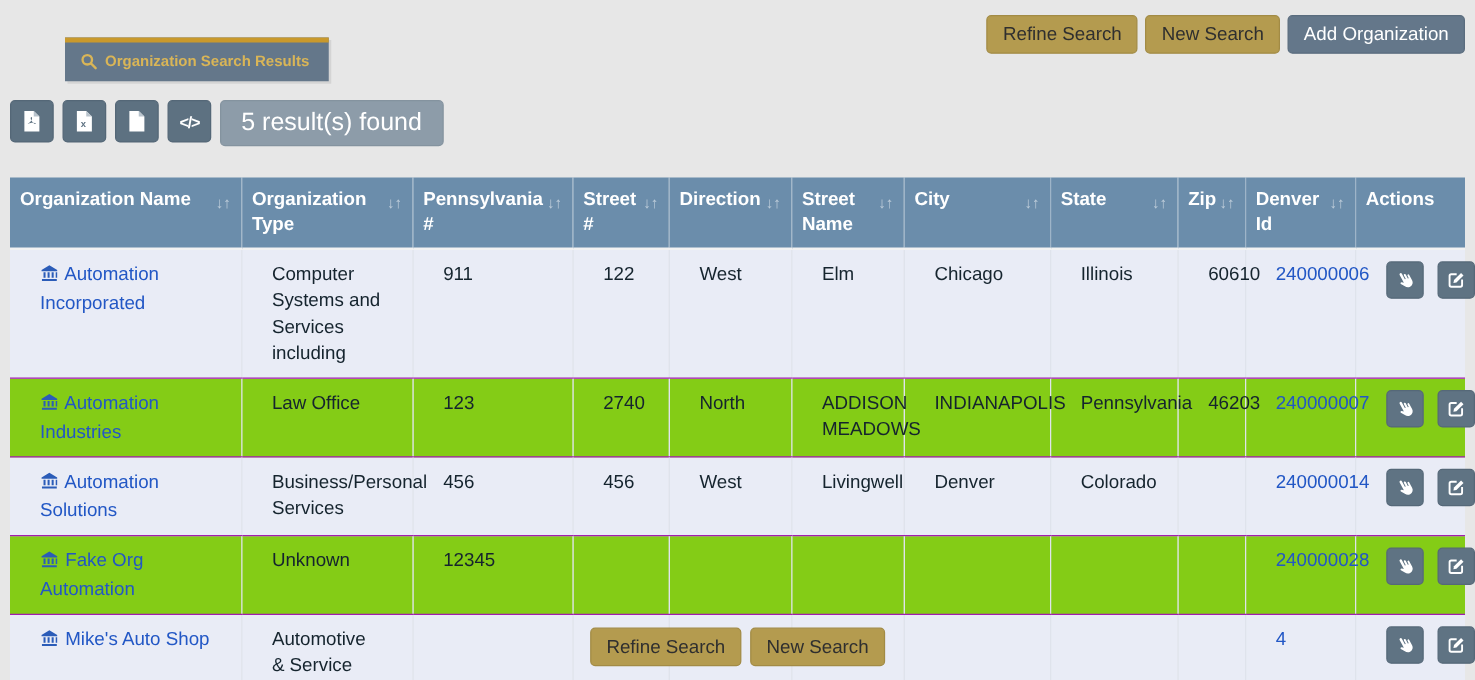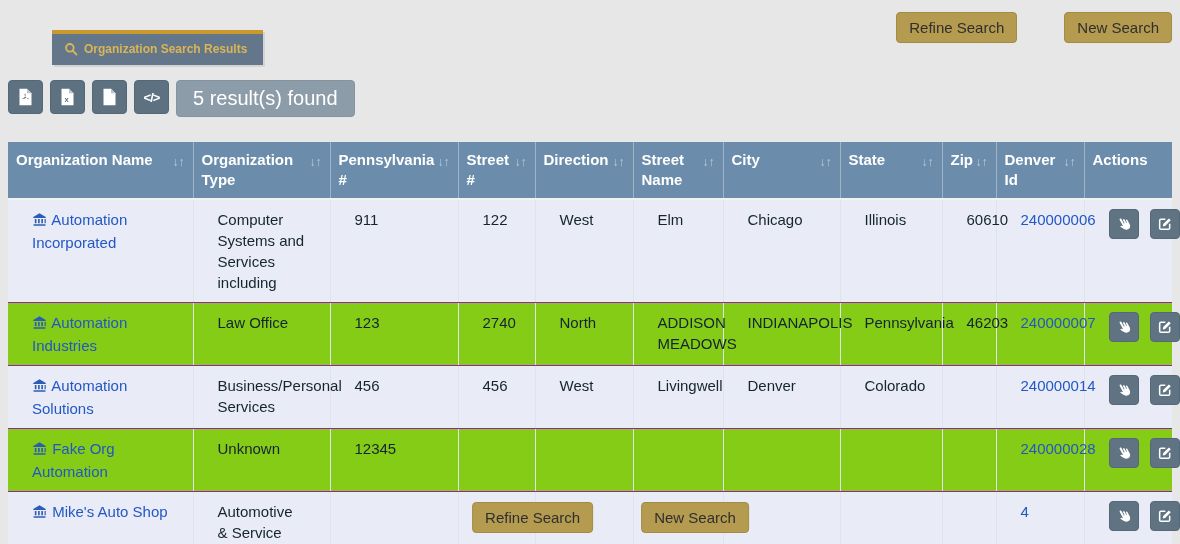--- a/index.html
+++ b/index.html
@@ -4,21 +4,21 @@
 <style>
   * { margin:0; padding:0; box-sizing:border-box; }
   html,body { width:1180px; height:544px; }
   body { font-family:"Liberation Sans", sans-serif; background:#e7e7e7; position:relative; overflow:hidden; }
 
   .page { position:absolute; inset:0; background:#e7e7e7; }
 
   
   .top-actions { position:absolute; top:12px; right:8px; display:flex; gap:6px; }
   .btn { border:1px solid transparent; border-radius:4px; font-family:"Liberation Sans",sans-serif;
-         font-size:15px; padding:5px 12px; cursor:pointer; line-height:19px;margin-left:41px; }
+         font-size:15px; padding:5px 12px; cursor:pointer; line-height:19px; }
   .btn-gold { background:#b49b4f; border-color:#a28b45; color:#2f2f2f; }
   .btn-slate { background:#64778a; border-color:#5a6c7e; color:#ffffff; }
 
   
   .tab { position:absolute; left:8px; top:30px; background:#64778a; border-top:4px solid #c9992c;
          color:#d9b557; font-weight:bold; font-size:12px; padding:8px 16px 9px 12px;
          display:flex; align-items:center; gap:6px; box-shadow:2px 2px 0 rgba(0,0,0,0.08);margin-left:44px; }
   .tab svg { display:block; }
 
   
@@ -58,20 +58,21 @@
   .footer-actions .btn { padding:5px 12px; }
 </style>
 </head>
 <body>
 
 <div class="page">
 
   <div class="top-actions">
     <button class="btn btn-gold">Refine Search</button>
     <button class="btn btn-gold">New Search</button>
+    <button class="btn btn-slate">Add Organization</button>
   </div>
 
   <div class="tab">
     <span>
       <svg width="14" height="14" viewBox="0 0 24 24" fill="none" stroke="#d9b557" stroke-width="3.2">
         <circle cx="10" cy="10" r="6.5"></circle>
           <line x1="15" y1="15" x2="21.5" y2="21.5" stroke-linecap="round"></line>
       </svg>
     </span>
     <span>Organization Search Results</span>

